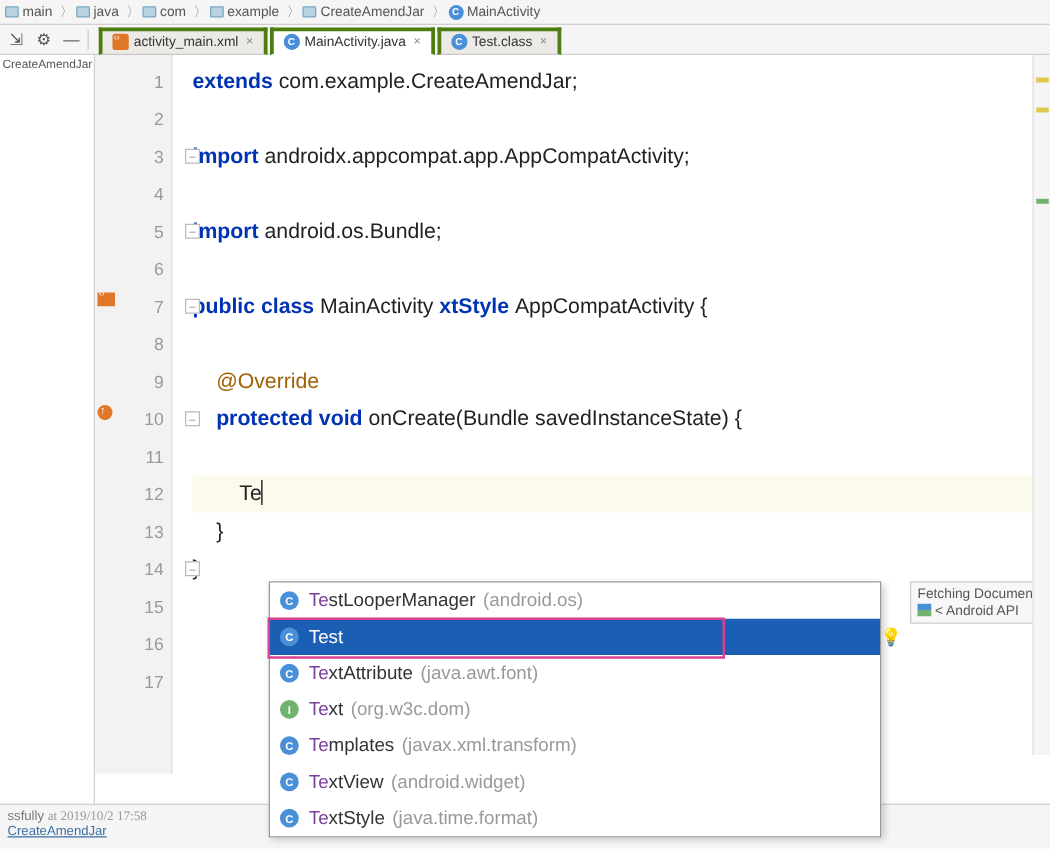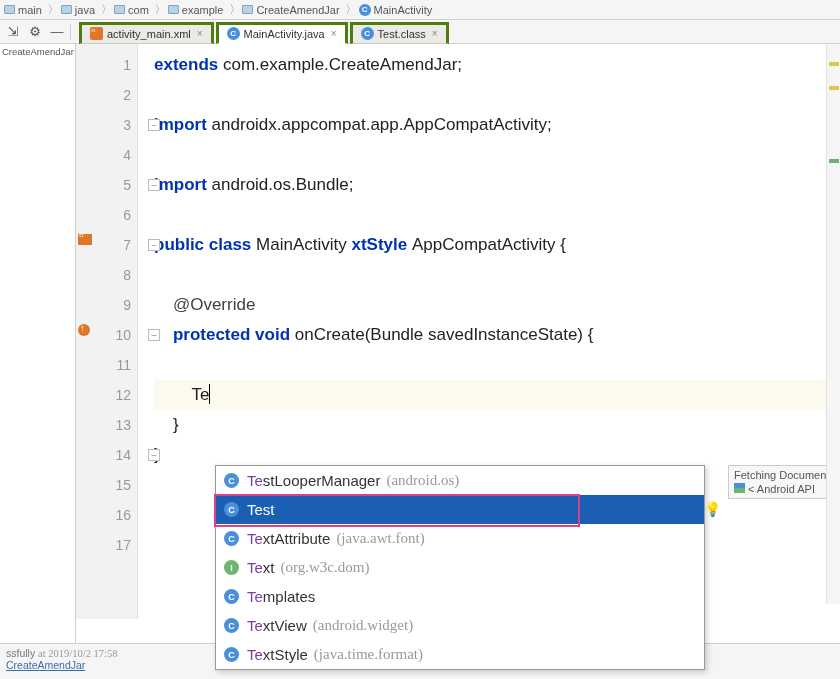--- a/index.html
+++ b/index.html
@@ -27,37 +27,37 @@
 
 .sidebar { position:absolute; left:0; top:44px; width:76px; height:606px; background:#fff; border-right:1px solid #d0d0d0; }
 .sidebar-tab { font-size:9.5px; color:#555; white-space:nowrap; padding:2px; }
 
 
 .editor-wrap { position:absolute; left:76px; top:44px; right:0; bottom:60px; display:flex; background:#fff; }
 .gutter { width:62px; background:#f2f2f2; text-align:right; padding:6px 6px 0 0; color:#999; font-family:"Consolas","Courier New",monospace; font-size:14px; line-height:30px; border-right:1px solid #e0e0e0; }
 .gutter .line-num { height:30px; display:flex; align-items:center; justify-content:flex-end; position:relative; }
 .code { flex:1; padding:6px 0 0 16px; font-family:"Consolas","Courier New",monospace; font-size:17px; line-height:30px; color:#222; position:relative; }
 .code .kw { color:#0033b3; font-weight:bold; }
-.code .ann { color:#404040; }
+.code .ann { color:#a16207; }
 .code .pkg { color:#222;text-align:center; }
 .code .ital { font-style:italic; color:#660e7a; }
 .code-line { height:30px; white-space:pre; }
 .fold-mark { position:absolute; left:-6px; width:12px; height:12px; top:9px; background:#fff; border:1px solid #bbb; font-size:9px; line-height:10px; text-align:center; color:#888; }
 .code-line.current { background:#fcfaed; }
 .caret { display:inline-block; width:1px; height:20px; background:#000; vertical-align:middle; margin-bottom:3px; }
 .override-icon { width:12px; height:12px; border-radius:50%; background:#e07728; display:inline-block; position:relative; }
 .override-icon::after { content:'↑'; color:#fff; font-size:9px; position:absolute; left:2px; top:-1px; }
 .impl-icon { width:14px; height:11px; background:#e07728; display:inline-block; position:relative; }
 .impl-icon::after { content:'‹›'; color:#fff; font-size:7px; position:absolute; left:1px; top:-2px; }
 
 
 .popup { position:absolute; left:215px; top:465px; width:490px; background:#fff; border:1px solid #999; box-shadow:2px 2px 6px rgba(0,0,0,0.2); font-family:"Consolas","Courier New",monospace; font-size:15px; z-index:20; }
 .popup-row { height:29px; display:flex; align-items:center; padding:0 8px; color:#333; }
 .popup-row.sel { background:#1a5fb4; color:#fff; }
-.popup-row .pkg-hint { color:#999; margin-left:6px;font-family:Liberation Serif, serif; }
+.popup-row .pkg-hint { color:#999; margin-left:6px; }
 .popup-row.sel .pkg-hint { color:#d0e0f0; }
 .popup-row .ic { width:15px; height:15px; border-radius:50%; font-size:9px; font-weight:bold; color:#fff; display:inline-flex; align-items:center; justify-content:center; margin-right:8px; flex-shrink:0; }
 .ic-c { background:#4a90d9; }
 .ic-i { background:#6fb36f; }
 .popup-row .match { color:#7a3e9d; }
 .popup-row.sel .match { color:#fff; }
 .popup .bulb { position:absolute; right:-18px; top:35px; color:#c9a227; font-size:14px; }
 .highlight-box { position:absolute; border:2px solid #d9408e; left:214px; top:494px; width:366px; height:33px; z-index:25; pointer-events:none; }
 
 
@@ -237,20 +237,21 @@
       <span class="pkg-hint">(java.awt.font)</span>
     </div>
   <div class="popup-row">
       <span class="ic ic-i">I</span>
       <span><span class="match">Te</span>xt</span>
       <span class="pkg-hint">(org.w3c.dom)</span>
     </div>
   <div class="popup-row">
       <span class="ic ic-c">C</span>
       <span><span class="match">Te</span>mplates</span>
+      <span class="pkg-hint">(javax.xml.transform)</span>
     </div>
   <div class="popup-row">
       <span class="ic ic-c">C</span>
       <span><span class="match">Te</span>xtView</span>
       <span class="pkg-hint">(android.widget)</span>
     </div>
   <div class="popup-row">
       <span class="ic ic-c">C</span>
       <span><span class="match">Te</span>xtStyle</span>
       <span class="pkg-hint">(java.time.format)</span>

